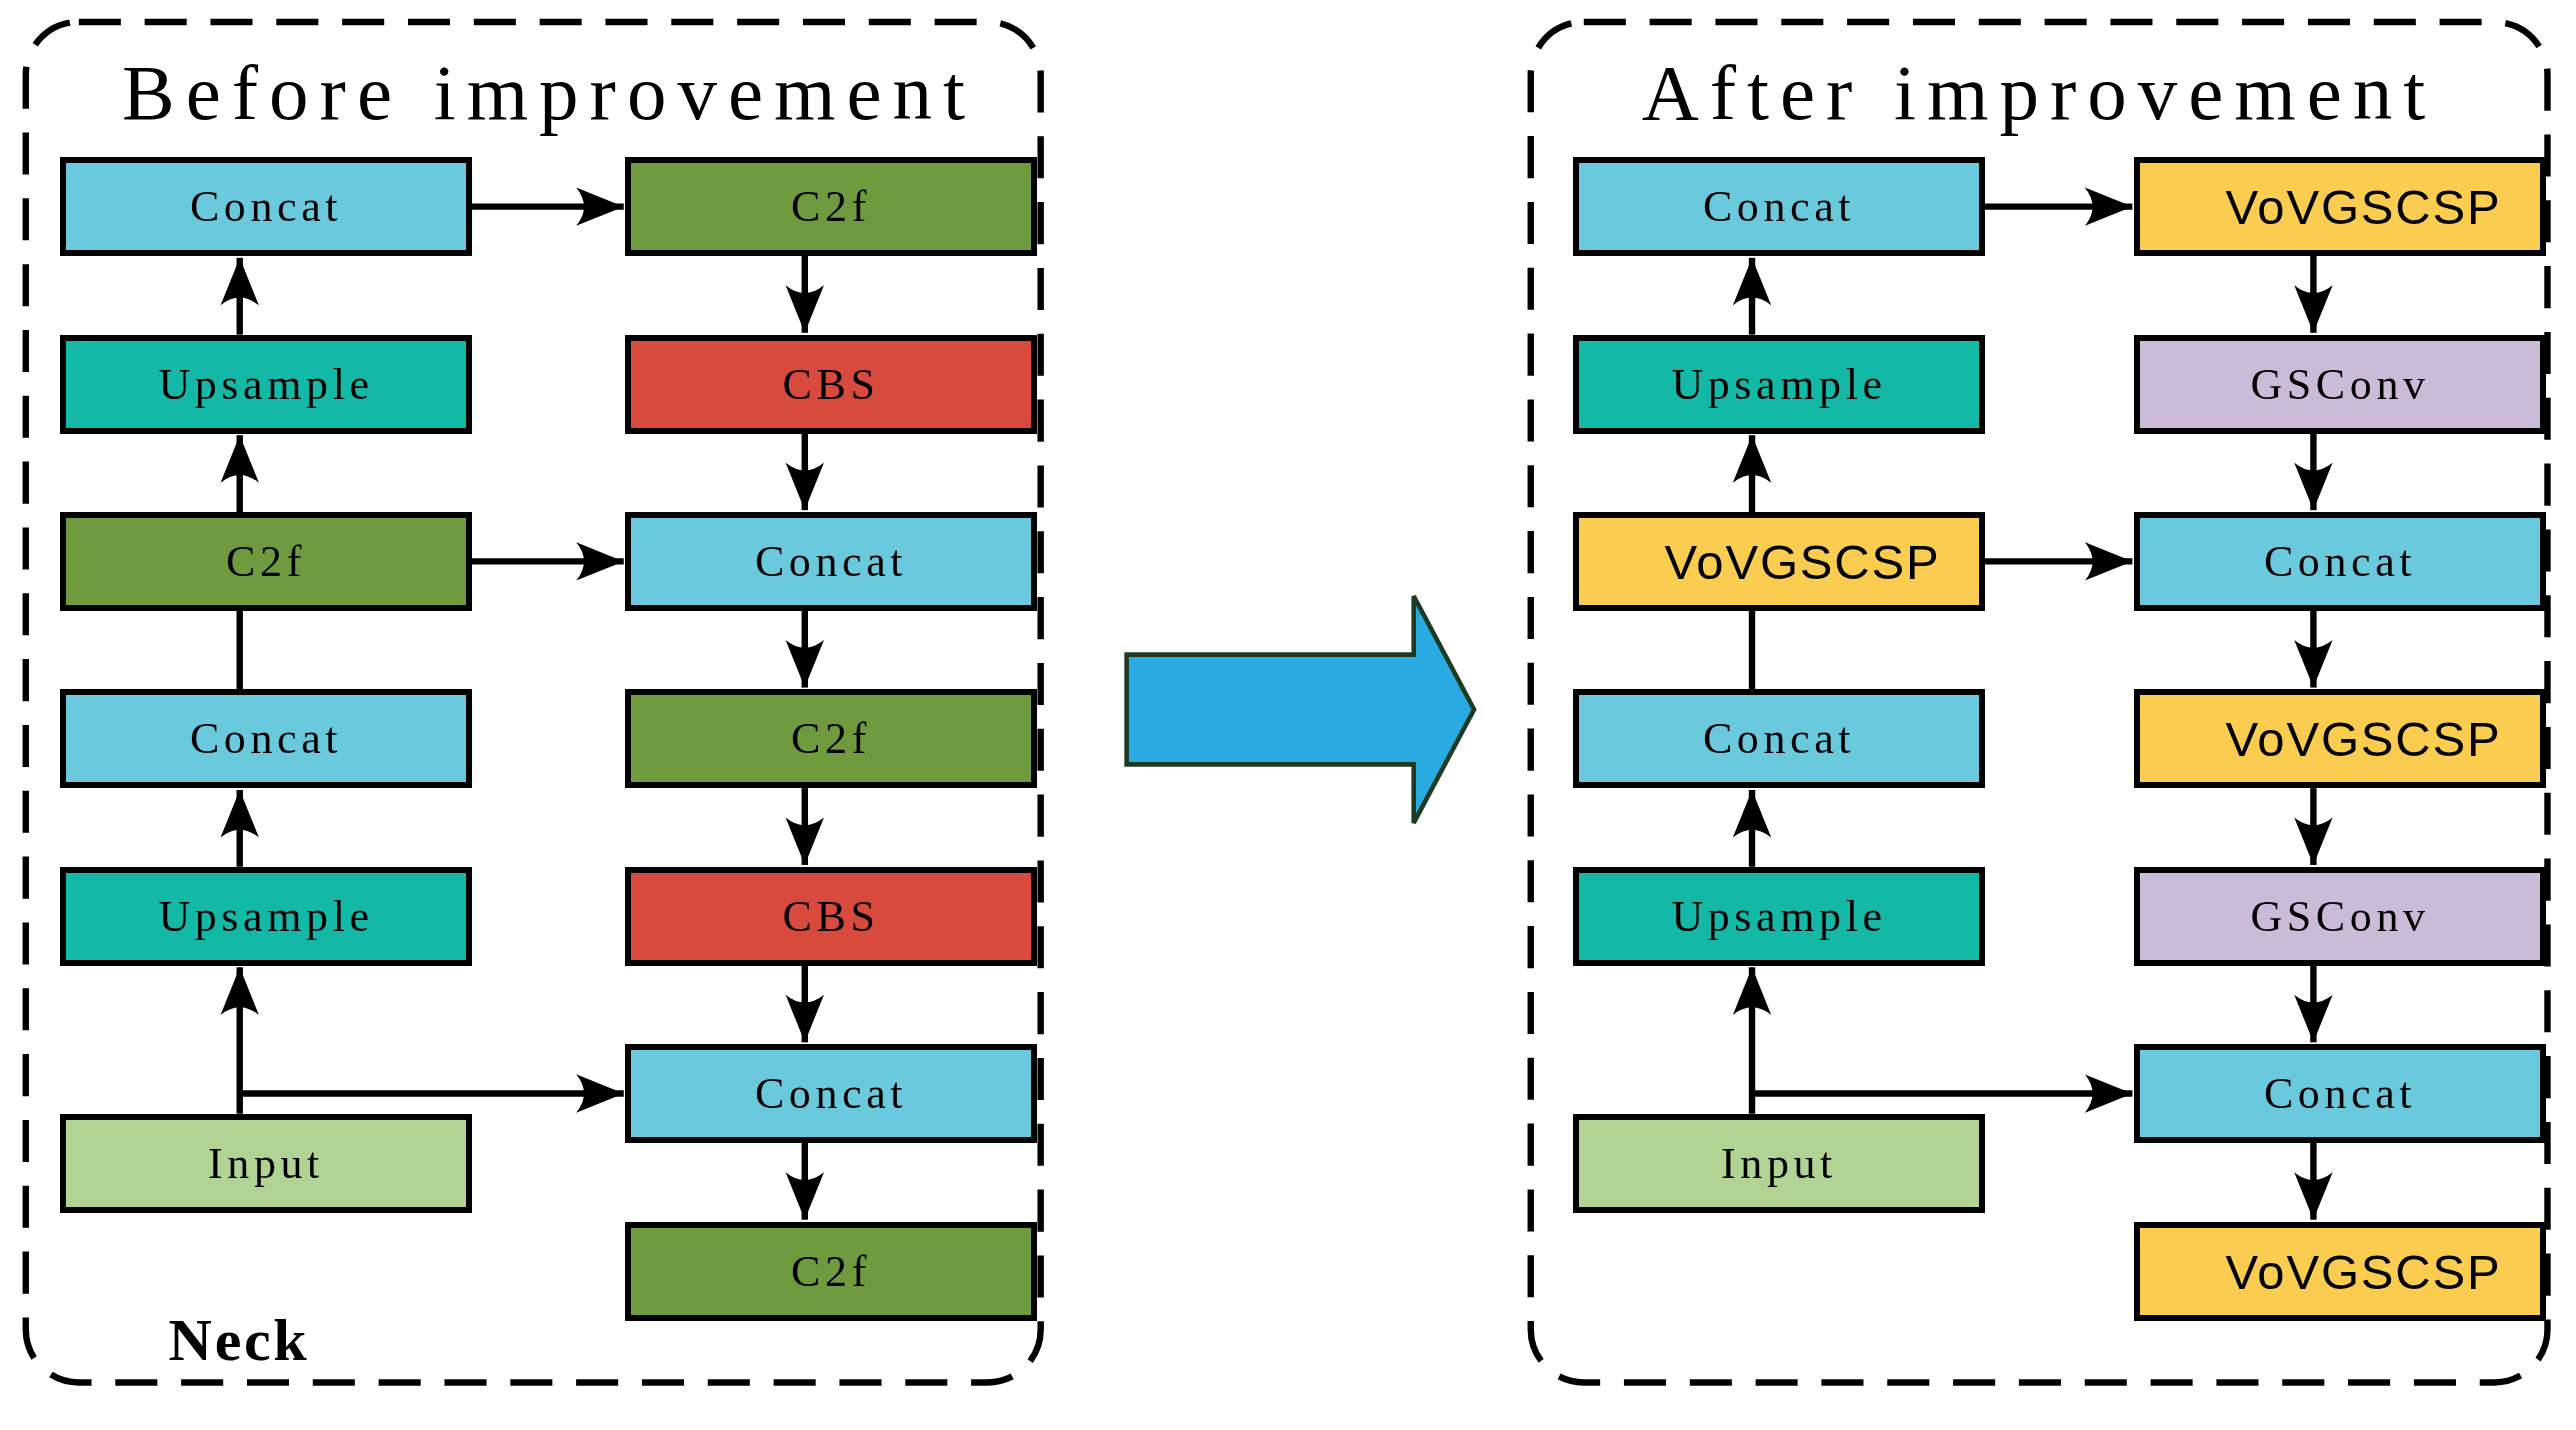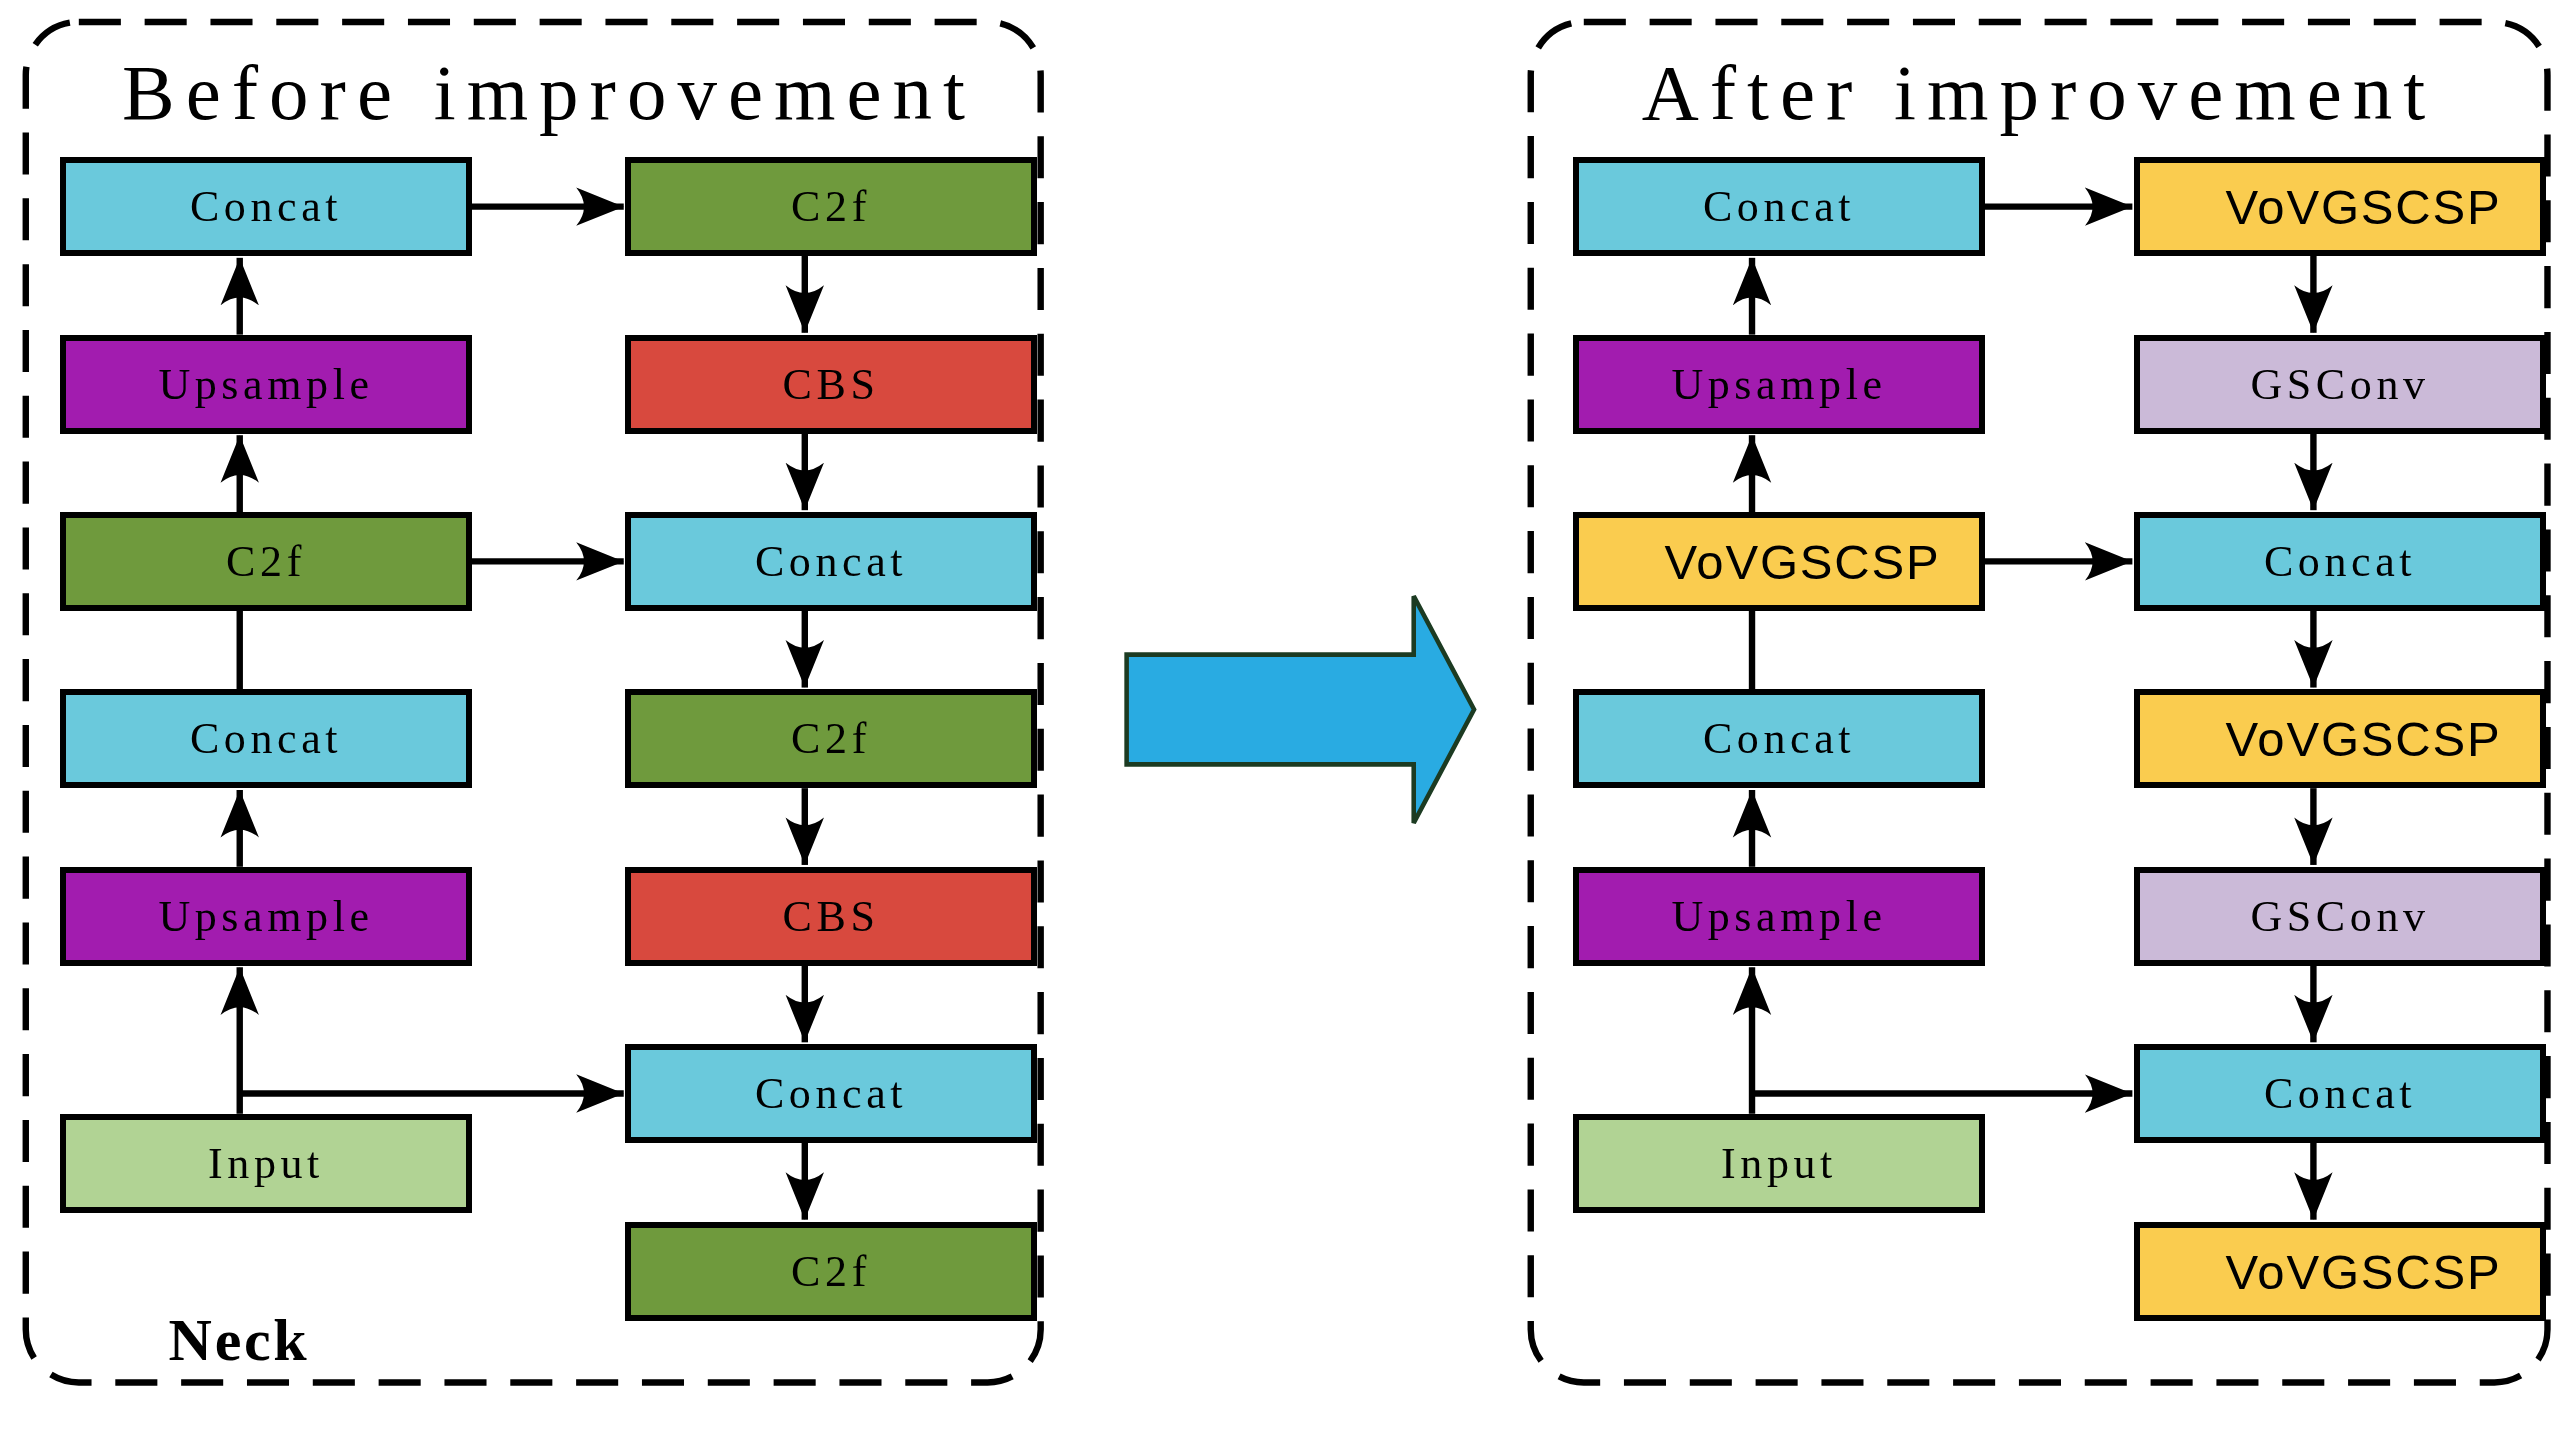--- a/index.html
+++ b/index.html
@@ -7,21 +7,21 @@
           font-family:"Liberation Serif","DejaVu Serif",serif;}
   #wires{position:absolute;left:0;top:0;width:2576px;height:1430px;}
   .panel-title{position:absolute;text-align:center;font-size:79px;letter-spacing:11px;color:#000;}
   .block{position:absolute;width:412px;height:99px;border:6.4px solid #000;box-sizing:border-box;
          display:flex;align-items:center;justify-content:center;
          font-size:44px;letter-spacing:4.6px;color:#000;}
   .f-sans{font-family:"Liberation Sans","DejaVu Sans",sans-serif;font-size:49px;letter-spacing:1.8px;padding-left:47px;}
   .b-concat{background:#6AC9DC;}
   .b-c2f{background:#6F9A3D;}
   .b-cbs{background:#D8493E;}
-  .b-upsample{background:#a21caf;}
+  .b-upsample{background:#14b8a6;}
   .b-input{background:#B1D394;}
   .b-vov{background:#FACC4F;}
   .b-gsconv{background:#CBBAD8;}
   .caption{position:absolute;text-align:center;color:#000;}
   .cap-before{left:60px;top:1306px;width:358px;font-size:60px;font-weight:bold;letter-spacing:2.7px;}
   .cap-after{left:1481px;top:1300px;width:585px;font-size:73px;letter-spacing:0.9px;}
 </style>
 </head>
 <body>
 

